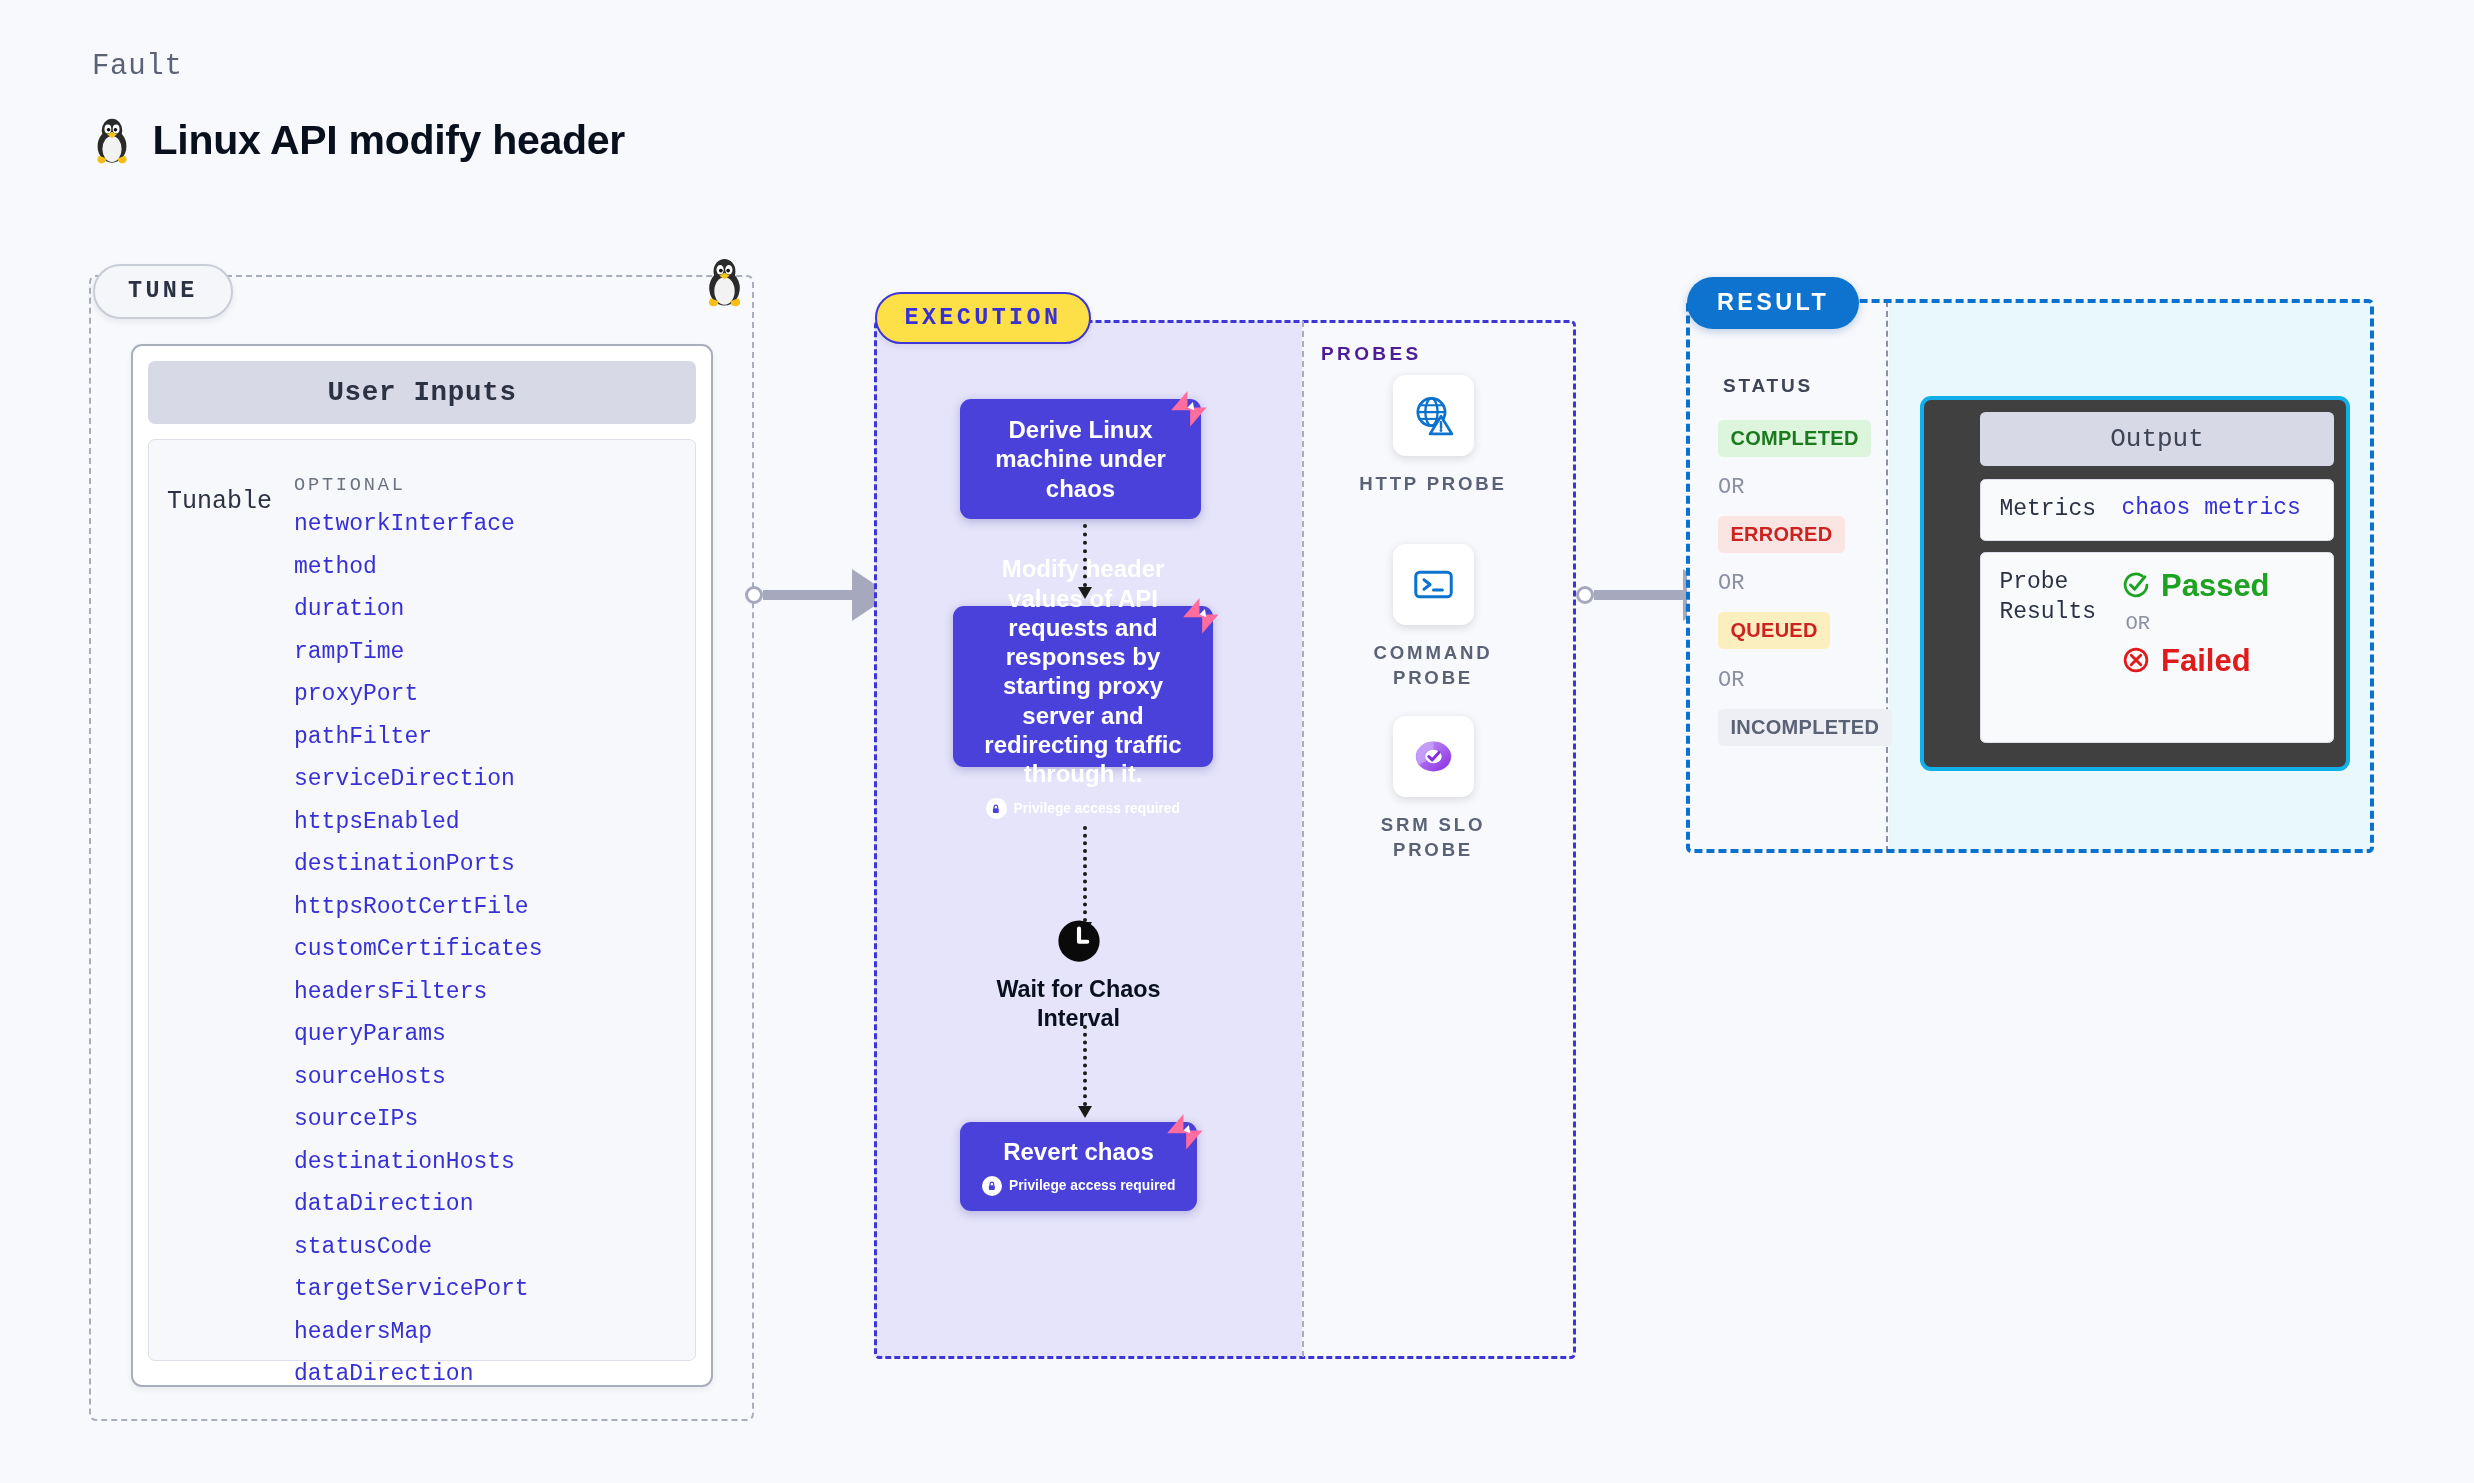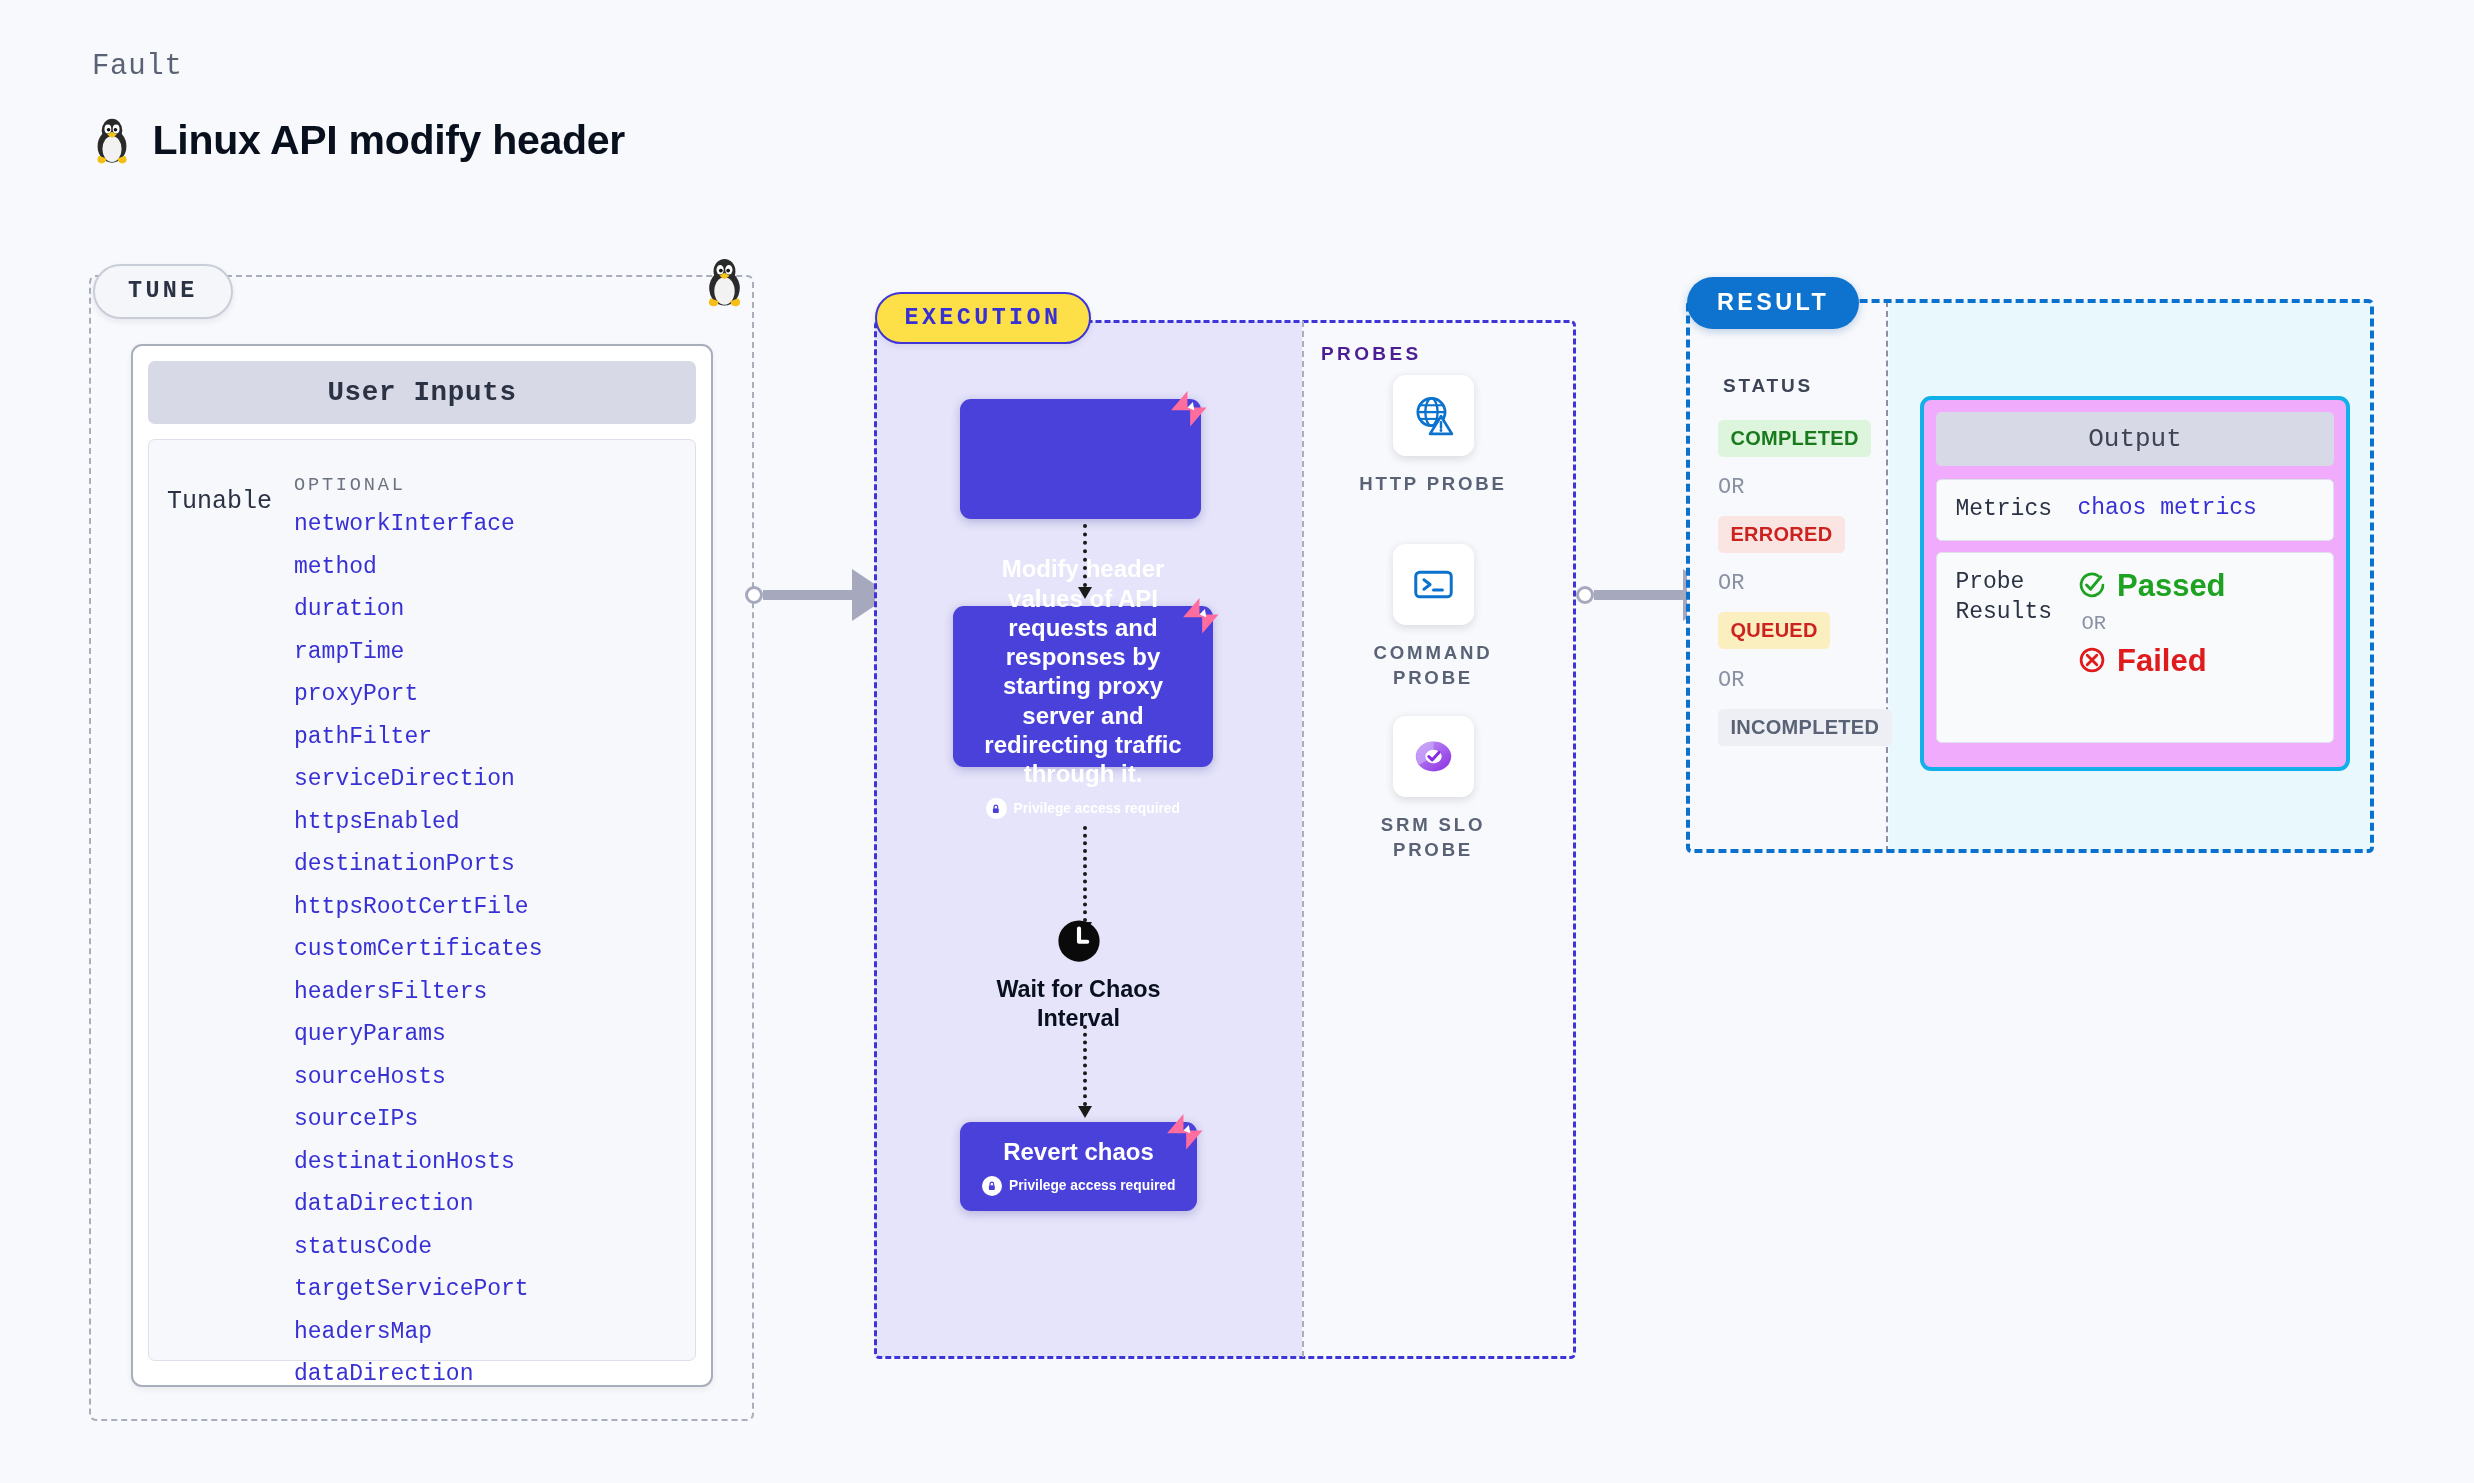--- a/index.html
+++ b/index.html
@@ -188,21 +188,21 @@
   #badge-completed{top:420px;background:#DDF5DC;color:#1A7A1E;}
   #or-1{top:475px;}
   #badge-errored{top:516px;background:#FBE5E3;color:#CC2220;}
   #or-2{top:571px;}
   #badge-queued{top:612px;background:#FCEFBF;color:#CC2220;}
   #or-3{top:668px;}
   #badge-incompleted{top:709px;background:#EDEFF4;color:#5A6276;}
 
   #output-card{
     position:absolute;left:1920px;top:396px;width:430px;height:375px;
-    background:#f0abfc;border:4.1px solid #12B0E8;border-radius:11px;box-sizing:border-box;
+    background:#404040;border:4.1px solid #12B0E8;border-radius:11px;box-sizing:border-box;padding-left:44px;
   }
   #output-header{
     margin:12.4px;height:54px;background:#D8D9E6;border-radius:5.5px;
     display:flex;align-items:center;justify-content:center;
     font-family:"Liberation Mono", monospace;font-size:26px;color:#3D4455;
   }
   .out-row{
     margin:0 12.4px 11px 12.4px;background:#F9FAFC;border:1.4px solid #DDE0E8;border-radius:5.5px;
     display:flex;padding:15px 18px;box-sizing:border-box;
   }
@@ -300,20 +300,21 @@
 <div id="probes-divider"></div>
 <div id="exec-badge">EXECUTION</div>
 
 <div class="flow-node" id="node-derive">
   <span class="ribbon">
     <svg width="45" height="45" viewBox="0 0 66 66">
       <path d="M6 34 L30 6 L30 30 L58 30 L34 58 L34 34 Z" fill="#FF6C9E"></path>
       <path d="M30 30 L38 22 L40 34 Z" fill="#FFFFFF"></path>
     </svg>
   </span>
+  <span class="node-text">Derive Linux machine under chaos</span>
 </div>
 
 <div class="dotted-arrow" id="arrow-1">
   <span class="dline"></span>
   <span class="dhead"></span>
 </div>
 
 <div class="flow-node" id="node-modify">
   <span class="ribbon">
     <svg width="45" height="45" viewBox="0 0 66 66">

